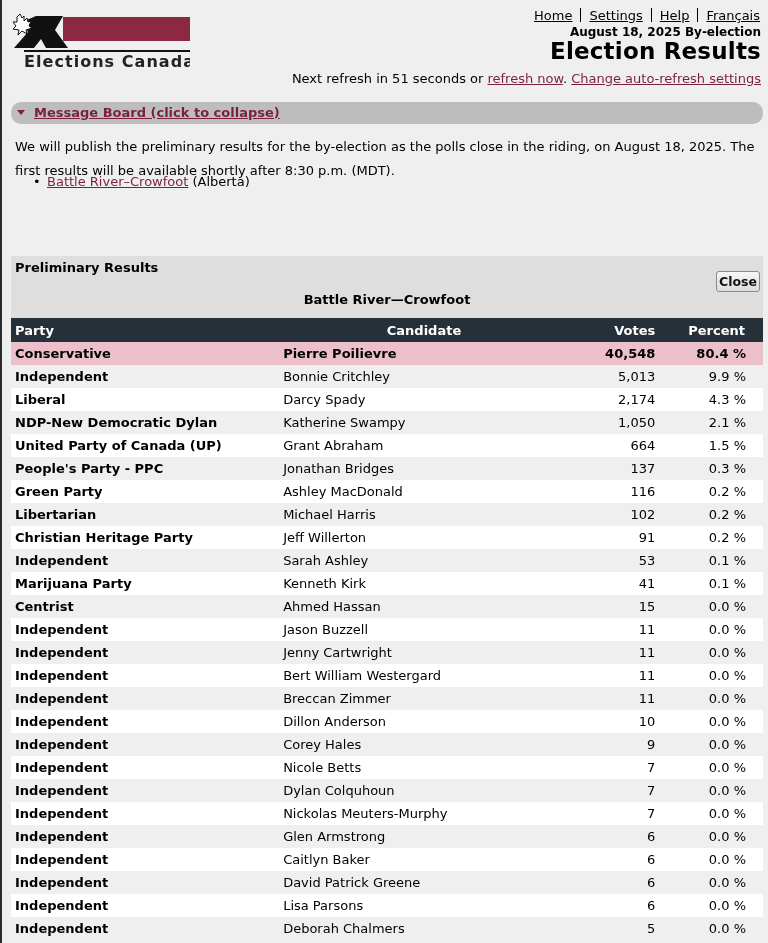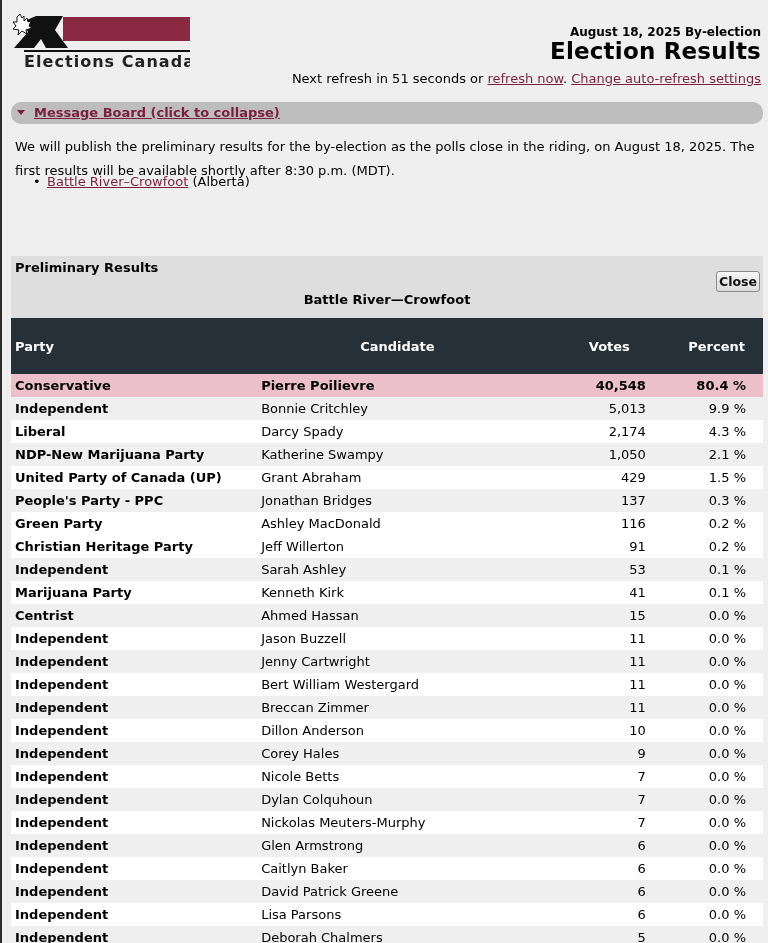--- a/index.html
+++ b/index.html
@@ -41,21 +41,21 @@
     position: absolute; right: 3px; top: 15px; width: 44px; height: 21px;
     font-family: "DejaVu Sans", sans-serif; font-size: 12.5px; font-weight: bold;
     background: linear-gradient(#f7f7f7, #dcdcdc); border: 1px solid #8a8a8a; border-radius: 3px;
     padding: 0; color: #111; margin-left: 28px;
   }
   table.results {
     position: absolute; left: 9px; top: 318px; width: 752px;
     border-collapse: collapse; font-size: 13px;
   }
   table.results th {
-    background: #253038; color: #fff; height: 24px; font-weight: bold; font-size: 13px; padding: 16px;
+    background: #253038; color: #fff; height: 24px; font-weight: bold; font-size: 13px; padding: 0;
   }
   table.results td { height: 23px; padding: 0; }
   .c-party { width: 275px; padding-left: 4px !important; text-align: left; }
   .c-cand { width: 290px; text-align: left; }
   th.c-cand { text-align: center; }
   .c-votes { width: 92px; text-align: right; }
   .c-pct { width: 91px; text-align: right; padding-right: 17px !important; }
   td.c-party { font-weight: bold; }
   th.c-party { padding-left: 4px !important; }
   th.c-votes { text-align: right; padding-right: 0; }
@@ -70,20 +70,23 @@
 
 <div class="header">
   <svg class="logo" viewBox="0 0 180 62">
     <rect x="53" y="9" width="131" height="24" fill="#8b2942"></rect>
     <path d="M26 8 L53 8 L45 22 L58 40 L36 40 L31 31 L24 40 L4 40 L18 24 L12 14 Z" fill="#111"></path>
     <path d="M10 6 L12 10 L14 8 L14 13 L17 10 L18 14 L21 13 L19 18 L22 20 L16 22 L17 26 L12 23 L8 27 L9 22 L3 21 L6 18 L3 14 L7 14 L7 9 Z" fill="#fff" stroke="#111" stroke-width="1"></path>
     <rect x="14" y="42" width="170" height="2" fill="#111"></rect>
     <text x="14" y="59" font-family="DejaVu Sans, sans-serif" font-weight="bold" font-size="16" fill="#222" textLength="170">Elections Canada</text>
   </svg>
 
+  <div class="toplinks">
+    <a href="#">Home</a><span class="sep"></span><a href="#">Settings</a><span class="sep"></span><a href="#">Help</a><span class="sep"></span><a href="#">Français</a>
+  </div>
   <div class="subtitle">August 18, 2025 By-election</div>
   <div class="title">Election Results</div>
   <div class="refresh"><span>Next refresh in 51 seconds or </span><a href="#">refresh now</a><span>. </span><a href="#">Change auto-refresh settings</a></div>
 </div>
 
 <div class="msgboard-head">
   <span class="arrow"></span><a href="#">Message Board (click to collapse)</a>
 </div>
 <div class="msg-text">We will publish the preliminary results for the by-election as the polls close in the riding, on August 18, 2025. The first results will be available shortly after 8:30 p.m. (MDT).</div>
 <div class="msg-list">
@@ -120,43 +123,49 @@
         <td class="c-votes">5,013</td>
         <td class="c-pct">9.9 %</td>
       </tr>
       <tr class="even">
         <td class="c-party">Liberal</td>
         <td class="c-cand">Darcy Spady</td>
         <td class="c-votes">2,174</td>
         <td class="c-pct">4.3 %</td>
       </tr>
       <tr class="odd">
-        <td class="c-party">NDP-New Marijuana Party</td>
+        <td class="c-party">NDP-New Democratic Dylan</td>
         <td class="c-cand">Katherine Swampy</td>
         <td class="c-votes">1,050</td>
         <td class="c-pct">2.1 %</td>
       </tr>
       <tr class="even">
         <td class="c-party">United Party of Canada (UP)</td>
         <td class="c-cand">Grant Abraham</td>
-        <td class="c-votes">429</td>
+        <td class="c-votes">664</td>
         <td class="c-pct">1.5 %</td>
       </tr>
       <tr class="odd">
         <td class="c-party">People's Party - PPC</td>
         <td class="c-cand">Jonathan Bridges</td>
         <td class="c-votes">137</td>
         <td class="c-pct">0.3 %</td>
       </tr>
       <tr class="even">
         <td class="c-party">Green Party</td>
         <td class="c-cand">Ashley MacDonald</td>
         <td class="c-votes">116</td>
         <td class="c-pct">0.2 %</td>
       </tr>
+      <tr class="odd">
+        <td class="c-party">Libertarian</td>
+        <td class="c-cand">Michael Harris</td>
+        <td class="c-votes">102</td>
+        <td class="c-pct">0.2 %</td>
+      </tr>
       <tr class="even">
         <td class="c-party">Christian Heritage Party</td>
         <td class="c-cand">Jeff Willerton</td>
         <td class="c-votes">91</td>
         <td class="c-pct">0.2 %</td>
       </tr>
       <tr class="odd">
         <td class="c-party">Independent</td>
         <td class="c-cand">Sarah Ashley</td>
         <td class="c-votes">53</td>

